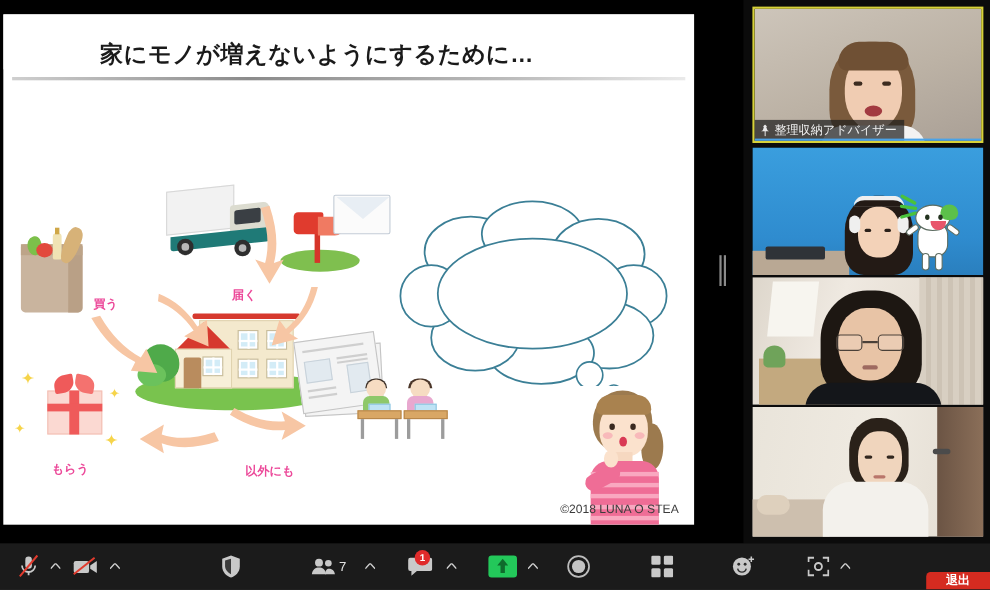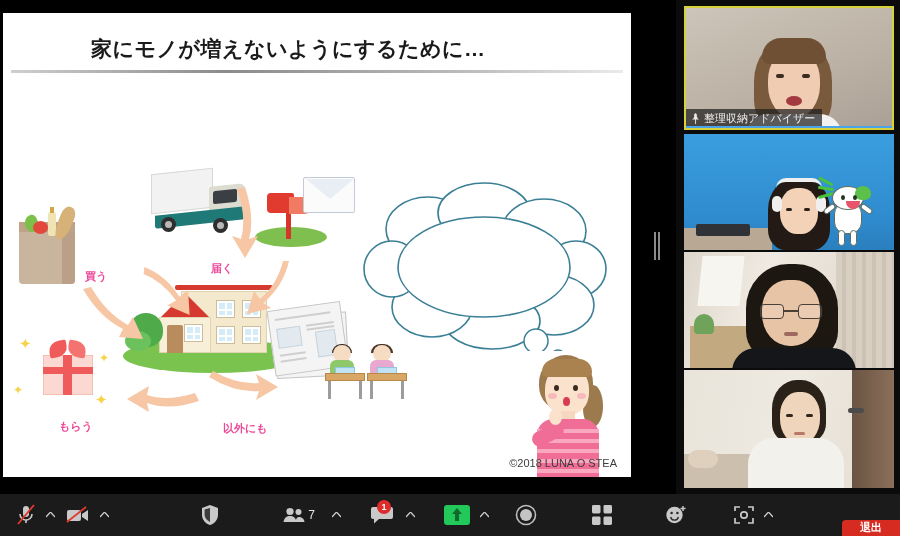--- a/index.html
+++ b/index.html
@@ -326,21 +326,21 @@
           <div class="bx"></div>
             <div class="bandv"></div>
             <div class="bandh"></div>
           <div class="bowl"></div>
             <div class="bowr"></div>
         </div>
         <div class="spark" style="left:16px; top:184px;">✦</div>
         <div class="spark" style="left:96px; top:200px; font-size:12px;">✦</div>
         <div class="spark" style="left:10px; top:232px; font-size:12px;">✦</div>
         <div class="spark" style="left:92px; top:240px;">✦</div>
-        <div class="lbl" style="left:56px; top:268px;font-family:Liberation Serif, serif;">もらう</div>
+        <div class="lbl" style="left:44px; top:268px;font-family:Liberation Serif, serif;">もらう</div>
 
         <div id="news">
           <div class="p p1"></div>
           <div class="p p2">
             <div class="blk" style="left:6px; top:18px; width:24px; height:20px;"></div>
             <div class="blk" style="left:44px; top:26px; width:20px; height:26px;"></div>
             <div class="ln" style="left:6px; top:8px; width:56px;"></div>
             <div class="ln" style="left:36px; top:18px; width:28px;"></div>
             <div class="ln" style="left:36px; top:22px; width:28px;"></div>
             <div class="ln" style="left:6px; top:44px; width:26px;"></div>

